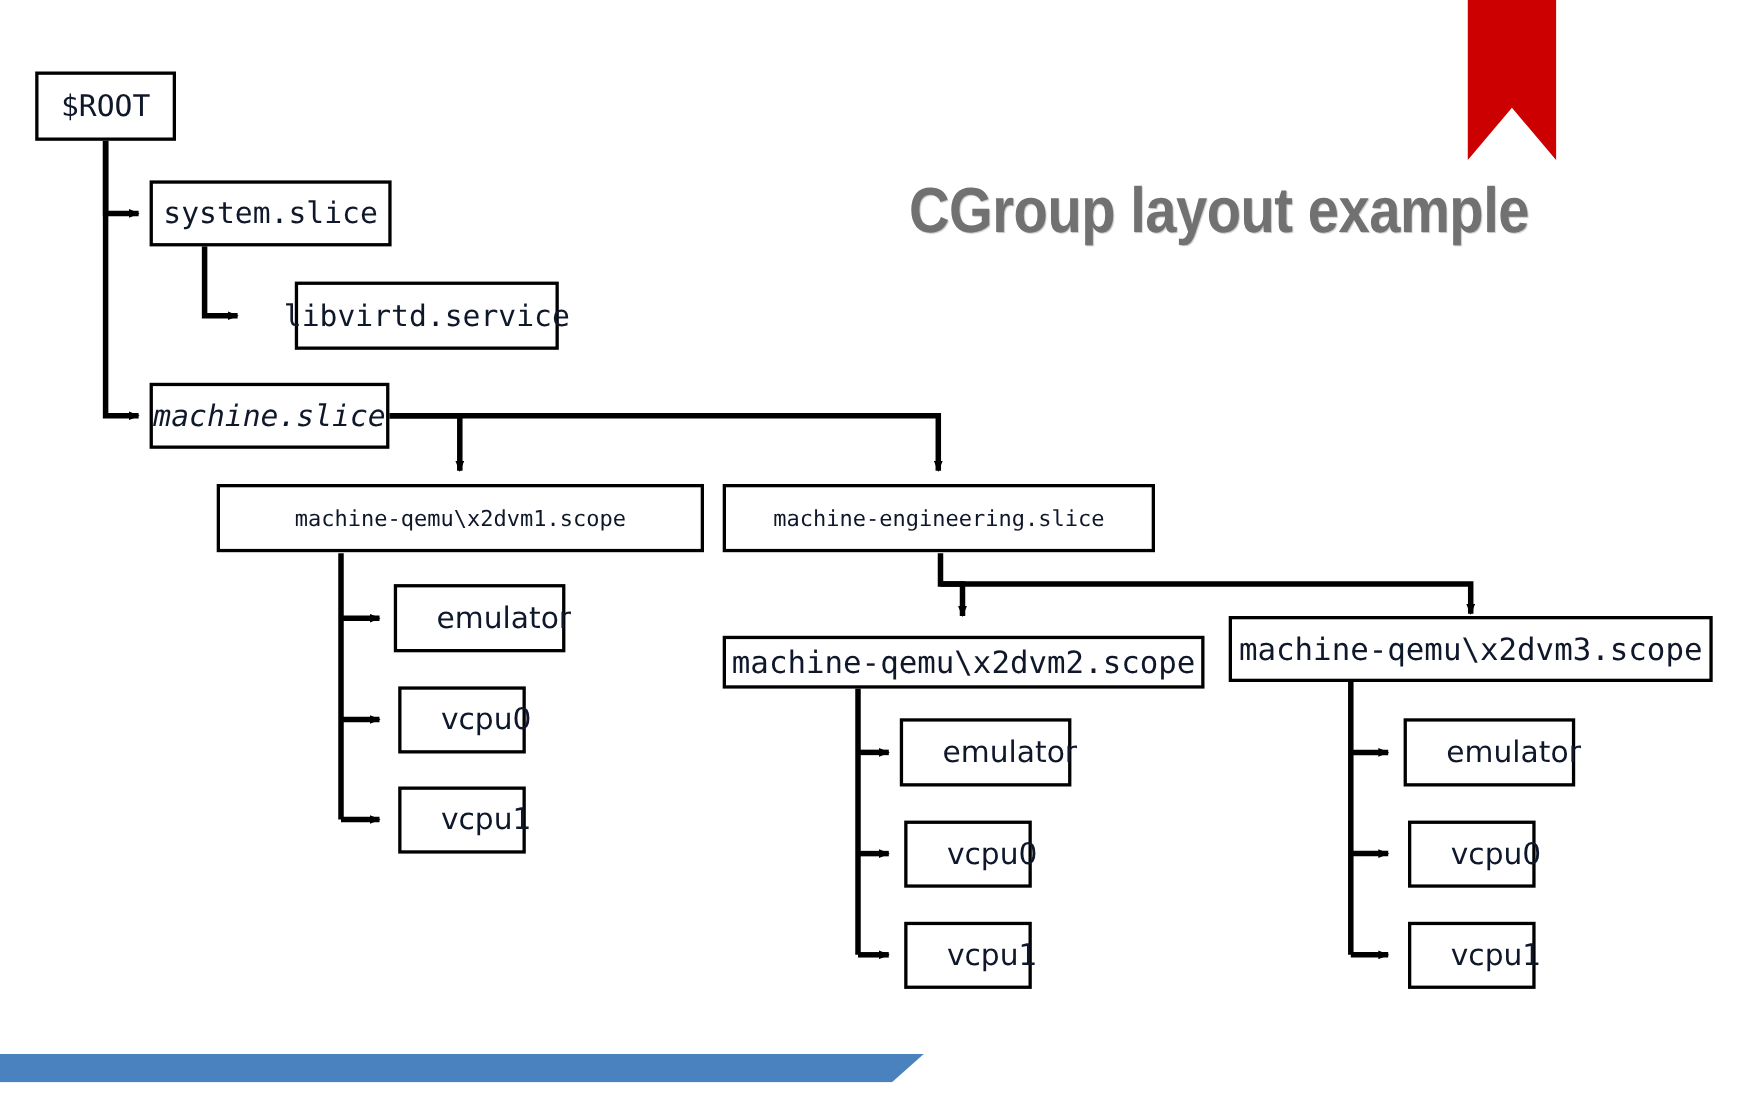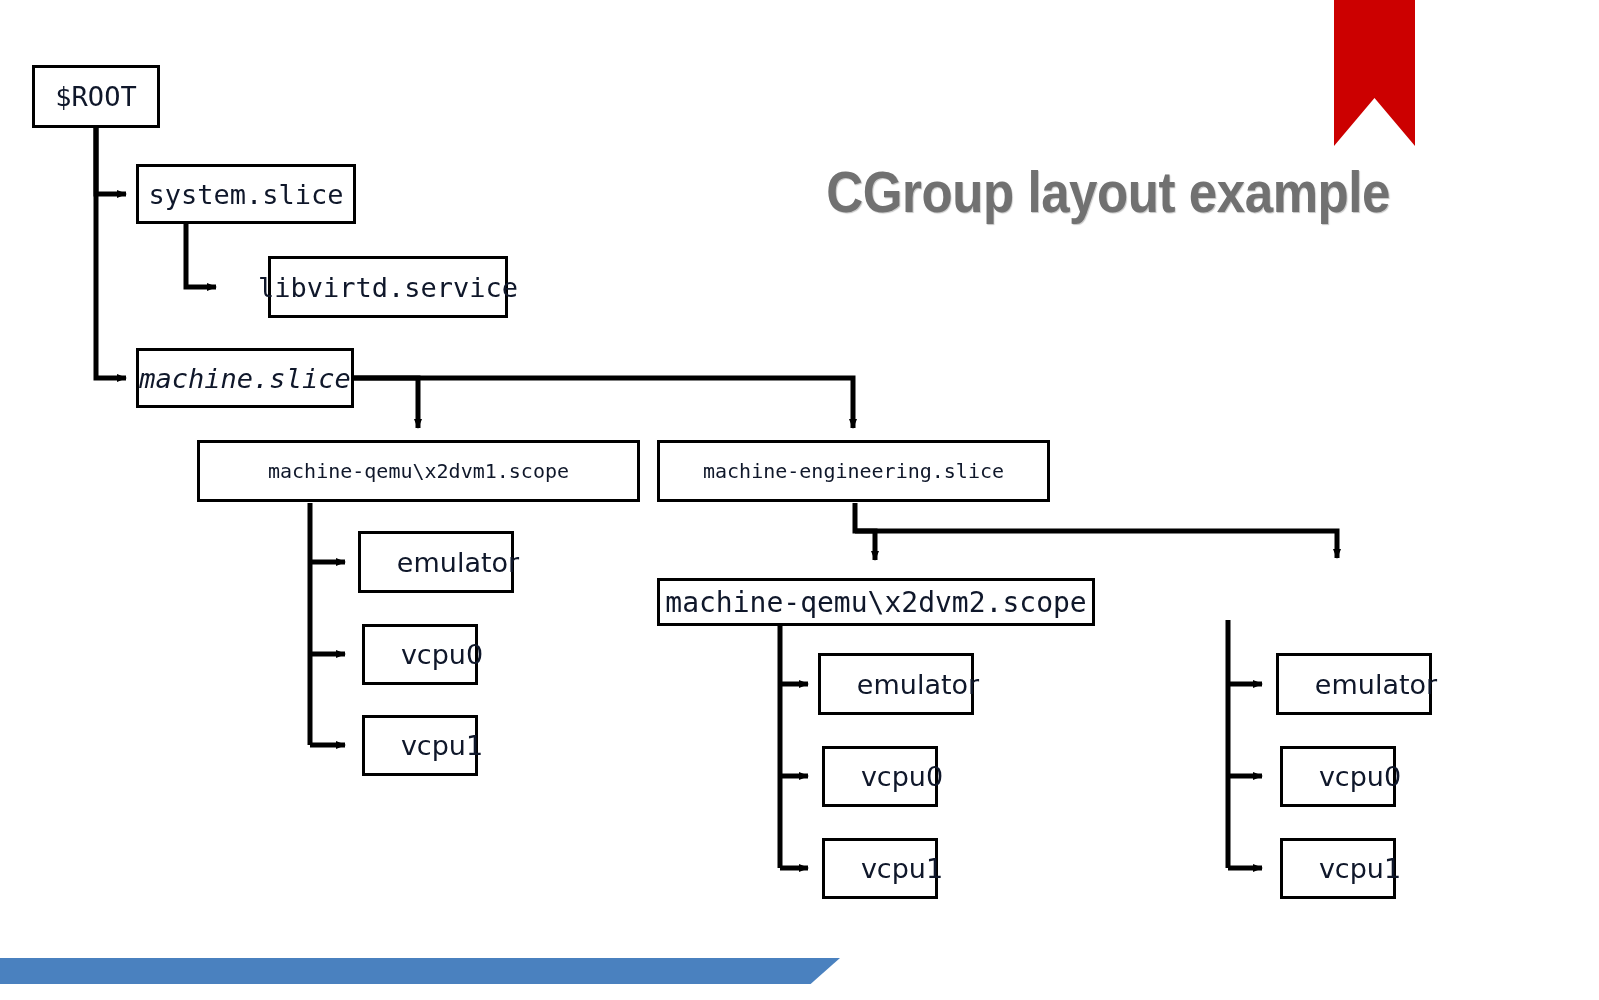--- a/index.html
+++ b/index.html
@@ -152,20 +152,21 @@
   <div class="node" style="left:228px; top:256px; width:240px; height:62px; font-size:27px;margin-left:40px;">libvirtd.service</div>
 
   <div class="node" style="left:136px; top:348px; width:218px; height:60px; font-size:27px;font-style:italic;">machine.slice</div>
 
   <div class="node" style="left:197px; top:440px; width:443px; height:62px; font-size:20px;">machine-qemu\x2dvm1.scope</div>
 
   <div class="node" style="left:657px; top:440px; width:393px; height:62px; font-size:20px;">machine-engineering.slice</div>
 
   <div class="node" style="left:657px; top:562px; width:438px; height:48px; font-size:28px;margin-top:16px;">machine-qemu\x2dvm2.scope</div>
 
+  <div class="node" style="left:1117px; top:560px; width:440px; height:60px; font-size:28px;">machine-qemu\x2dvm3.scope</div>
 
   <div class="node sans" style="left:358px; top:531px; width:156px; height:62px; font-size:27px;">emulator</div>
   <div class="node sans" style="left:362px; top:624px; width:116px; height:61px; font-size:27px;">vcpu0</div>
   <div class="node sans" style="left:362px; top:715px; width:116px; height:61px; font-size:27px;">vcpu1</div>
 
   <div class="node sans" style="left:818px; top:653px; width:156px; height:62px; font-size:27px;">emulator</div>
   <div class="node sans" style="left:822px; top:746px; width:116px; height:61px; font-size:27px;">vcpu0</div>
   <div class="node sans" style="left:822px; top:838px; width:116px; height:61px; font-size:27px;">vcpu1</div>
 
   <div class="node sans" style="left:1276px; top:653px; width:156px; height:62px; font-size:27px;">emulator</div>

